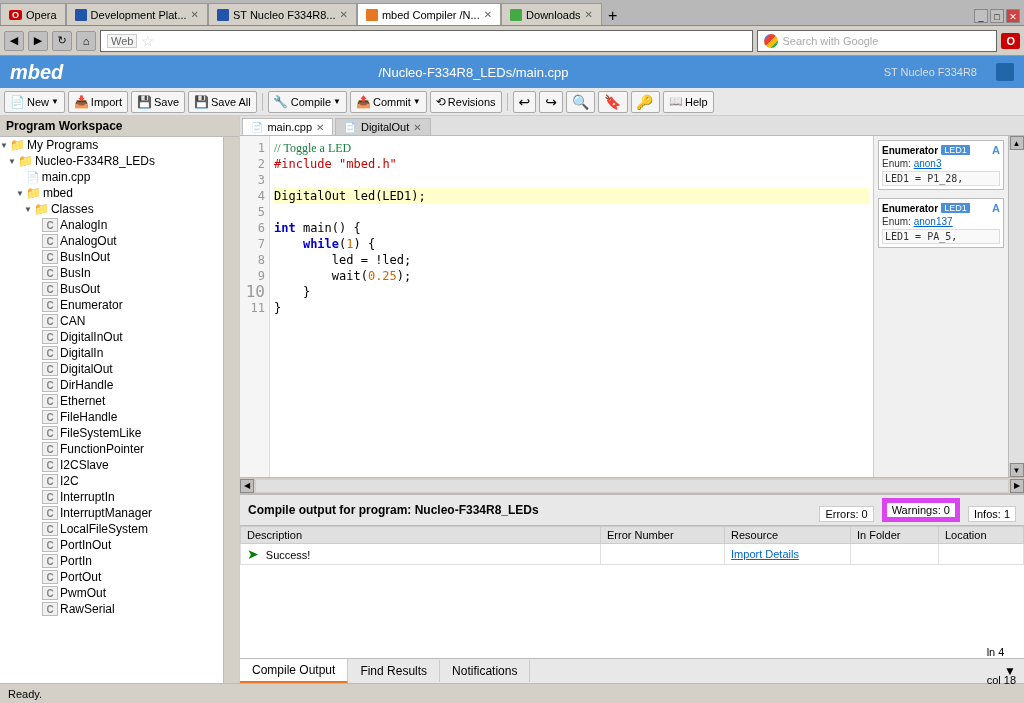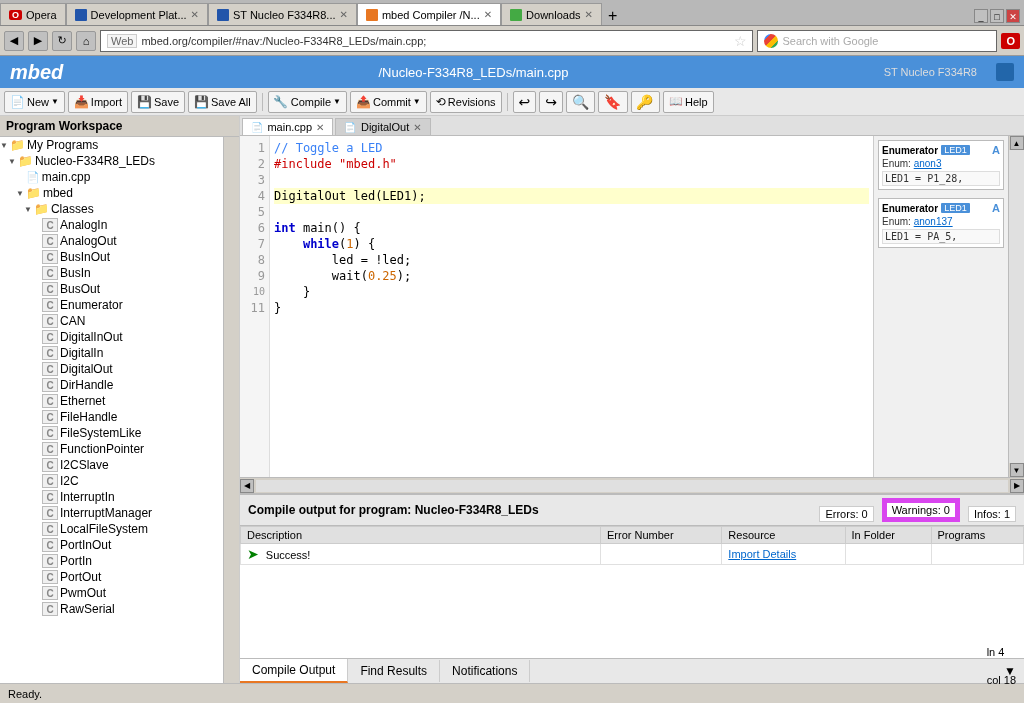--- a/index.html
+++ b/index.html
@@ -43,21 +43,20 @@
   </div>
 </div>
 
 <div style="display:flex;align-items:center;background:#d4d0c8;padding:3px 4px;gap:4px;border-bottom:1px solid #999;height:30px;">
   <button style="width:20px;height:20px;background:#c0c0c0;border:1px solid #999;border-radius:2px;cursor:pointer;font-size:11px;">◀</button>
   <button style="width:20px;height:20px;background:#c0c0c0;border:1px solid #999;border-radius:2px;cursor:pointer;font-size:11px;">▶</button>
   <button style="width:20px;height:20px;background:#c0c0c0;border:1px solid #999;border-radius:2px;cursor:pointer;font-size:11px;">↻</button>
   <button style="width:20px;height:20px;background:#c0c0c0;border:1px solid #999;border-radius:2px;cursor:pointer;font-size:11px;">⌂</button>
   <div style="flex:1;display:flex;align-items:center;background:#fff;border:1px solid #666;padding:1px 6px;height:22px;gap:4px;">
     <span style="font-size:11px;color:#666;border:1px solid #ccc;padding:0 3px;background:#f5f5f5;">Web</span>
-    <span style="font-size:11px;color:#333;flex:1;">mbed.org/compiler/#nav:/Nucleo-F334R8_LEDs/main.cpp;</span>
     <span style="color:#ccc;font-size:14px;">☆</span>
   </div>
   <div style="display:flex;align-items:center;background:#fff;border:1px solid #666;padding:1px 6px;height:22px;width:240px;gap:4px;">
     <div style="width:14px;height:14px;background:linear-gradient(135deg,#4285f4 25%,#ea4335 25%,#ea4335 50%,#fbbc05 50%,#fbbc05 75%,#34a853 75%);border-radius:50%;flex-shrink:0;"></div>
     <span style="font-size:11px;color:#aaa;">Search with Google</span>
   </div>
   <div style="background:#cc0000;color:#fff;font-weight:bold;font-size:11px;padding:2px 5px;border-radius:2px;">O</div>
 </div>
 
 <div style="display:flex;flex-direction:column;height:calc(703px - 56px);background:#fff;">
@@ -298,26 +297,26 @@
         <div style="background:#f5f5f5;border-right:1px solid #ddd;padding:4px 4px;min-width:30px;text-align:right;color:#999;font-family:monospace;font-size:12px;line-height:16px;user-select:none;" id="line-numbers-container">
             <div style="line-height: 16px; font-family: monospace; font-size: 12px; color: rgb(153, 153, 153);">1</div>
             <div style="line-height: 16px; font-family: monospace; font-size: 12px; color: rgb(153, 153, 153);">2</div>
             <div style="line-height: 16px; font-family: monospace; font-size: 12px; color: rgb(153, 153, 153);">3</div>
             <div style="line-height: 16px; font-family: monospace; font-size: 12px; color: rgb(153, 153, 153);">4</div>
             <div style="line-height: 16px; font-family: monospace; font-size: 12px; color: rgb(153, 153, 153);">5</div>
             <div style="line-height: 16px; font-family: monospace; font-size: 12px; color: rgb(153, 153, 153);">6</div>
             <div style="line-height: 16px; font-family: monospace; font-size: 12px; color: rgb(153, 153, 153);">7</div>
             <div style="line-height: 16px; font-family: monospace; font-size: 12px; color: rgb(153, 153, 153);">8</div>
             <div style="line-height: 16px; font-family: monospace; font-size: 12px; color: rgb(153, 153, 153);">9</div>
-            <div style="line-height: 16px; font-family: monospace; font-size: 10px; color: rgb(153, 153, 153);">10</div>
+            <div style="line-height: 16px; font-family: monospace; font-size: 16px; color: rgb(153, 153, 153);">10</div>
             <div style="line-height: 16px; font-family: monospace; font-size: 12px; color: rgb(153, 153, 153);">11</div>
           </div>
 
         <div style="flex:1;padding:4px;font-family:monospace;font-size:12px;line-height:16px;overflow:auto;background:#fff;" id="code-container">
-            <div style="line-height: 16px; white-space: pre;"><span style="color:#3b82f6;">// Toggle a LED</span></div>
+            <div style="line-height: 16px; white-space: pre;"><span style="color:#15803d;font-family:Liberation Serif, serif;">// Toggle a LED</span></div>
             <div style="line-height: 16px; white-space: pre;"><span style="color:#cc0000;">#include</span> <span style="color:#cc0000;">"mbed.h"</span></div>
             <div style="line-height: 16px; white-space: pre;">&nbsp;</div>
             <div style="line-height: 16px; white-space: pre; background: rgb(255, 255, 204); display: block;">DigitalOut led(LED1);</div>
             <div style="line-height: 16px; white-space: pre;">&nbsp;</div>
             <div style="line-height: 16px; white-space: pre;"><span style="color:#0000cc;font-weight:bold;">int</span> main() {</div>
             <div style="line-height: 16px; white-space: pre;">    <span style="color:#0000cc;font-weight:bold;">while</span>(<span style="color:#cc6600;">1</span>) {</div>
             <div style="line-height: 16px; white-space: pre;">        led = !led;</div>
             <div style="line-height: 16px; white-space: pre;">        wait(<span style="color:#cc6600;">0.25</span>);</div>
             <div style="line-height: 16px; white-space: pre;">    }</div>
             <div style="line-height: 16px; white-space: pre;">}</div>
@@ -373,21 +372,21 @@
           </div>
         </div>
         <div style="flex:1;overflow:auto;">
           <table style="width:100%;border-collapse:collapse;font-size:11px;">
             <thead>
               <tr>
                 <th style="background:#e0e0e0;border:1px solid #ccc;padding:2px 6px;text-align:left;font-weight:normal;width:360px;">Description</th>
                 <th style="background:#e0e0e0;border:1px solid #ccc;padding:2px 6px;text-align:left;font-weight:normal;">Error Number</th>
                 <th style="background:#e0e0e0;border:1px solid #ccc;padding:2px 6px;text-align:left;font-weight:normal;">Resource</th>
                 <th style="background:#e0e0e0;border:1px solid #ccc;padding:2px 6px;text-align:left;font-weight:normal;">In Folder</th>
-                <th style="background:#e0e0e0;border:1px solid #ccc;padding:2px 6px;text-align:left;font-weight:normal;">Programs</th>
+                <th style="background:#e0e0e0;border:1px solid #ccc;padding:2px 6px;text-align:left;font-weight:normal;">Location</th>
               </tr>
             </thead>
             <tbody>
               <tr>
                 <td style="border:1px solid #e0e0e0;padding:2px 6px;">
                   <span style="color:green;font-size:14px;margin-right:4px;">➤</span>
                   <span>Success!</span>
                 </td>
                 <td style="border:1px solid #e0e0e0;padding:2px 6px;"></td>
                 <td style="border:1px solid #e0e0e0;padding:2px 6px;">

